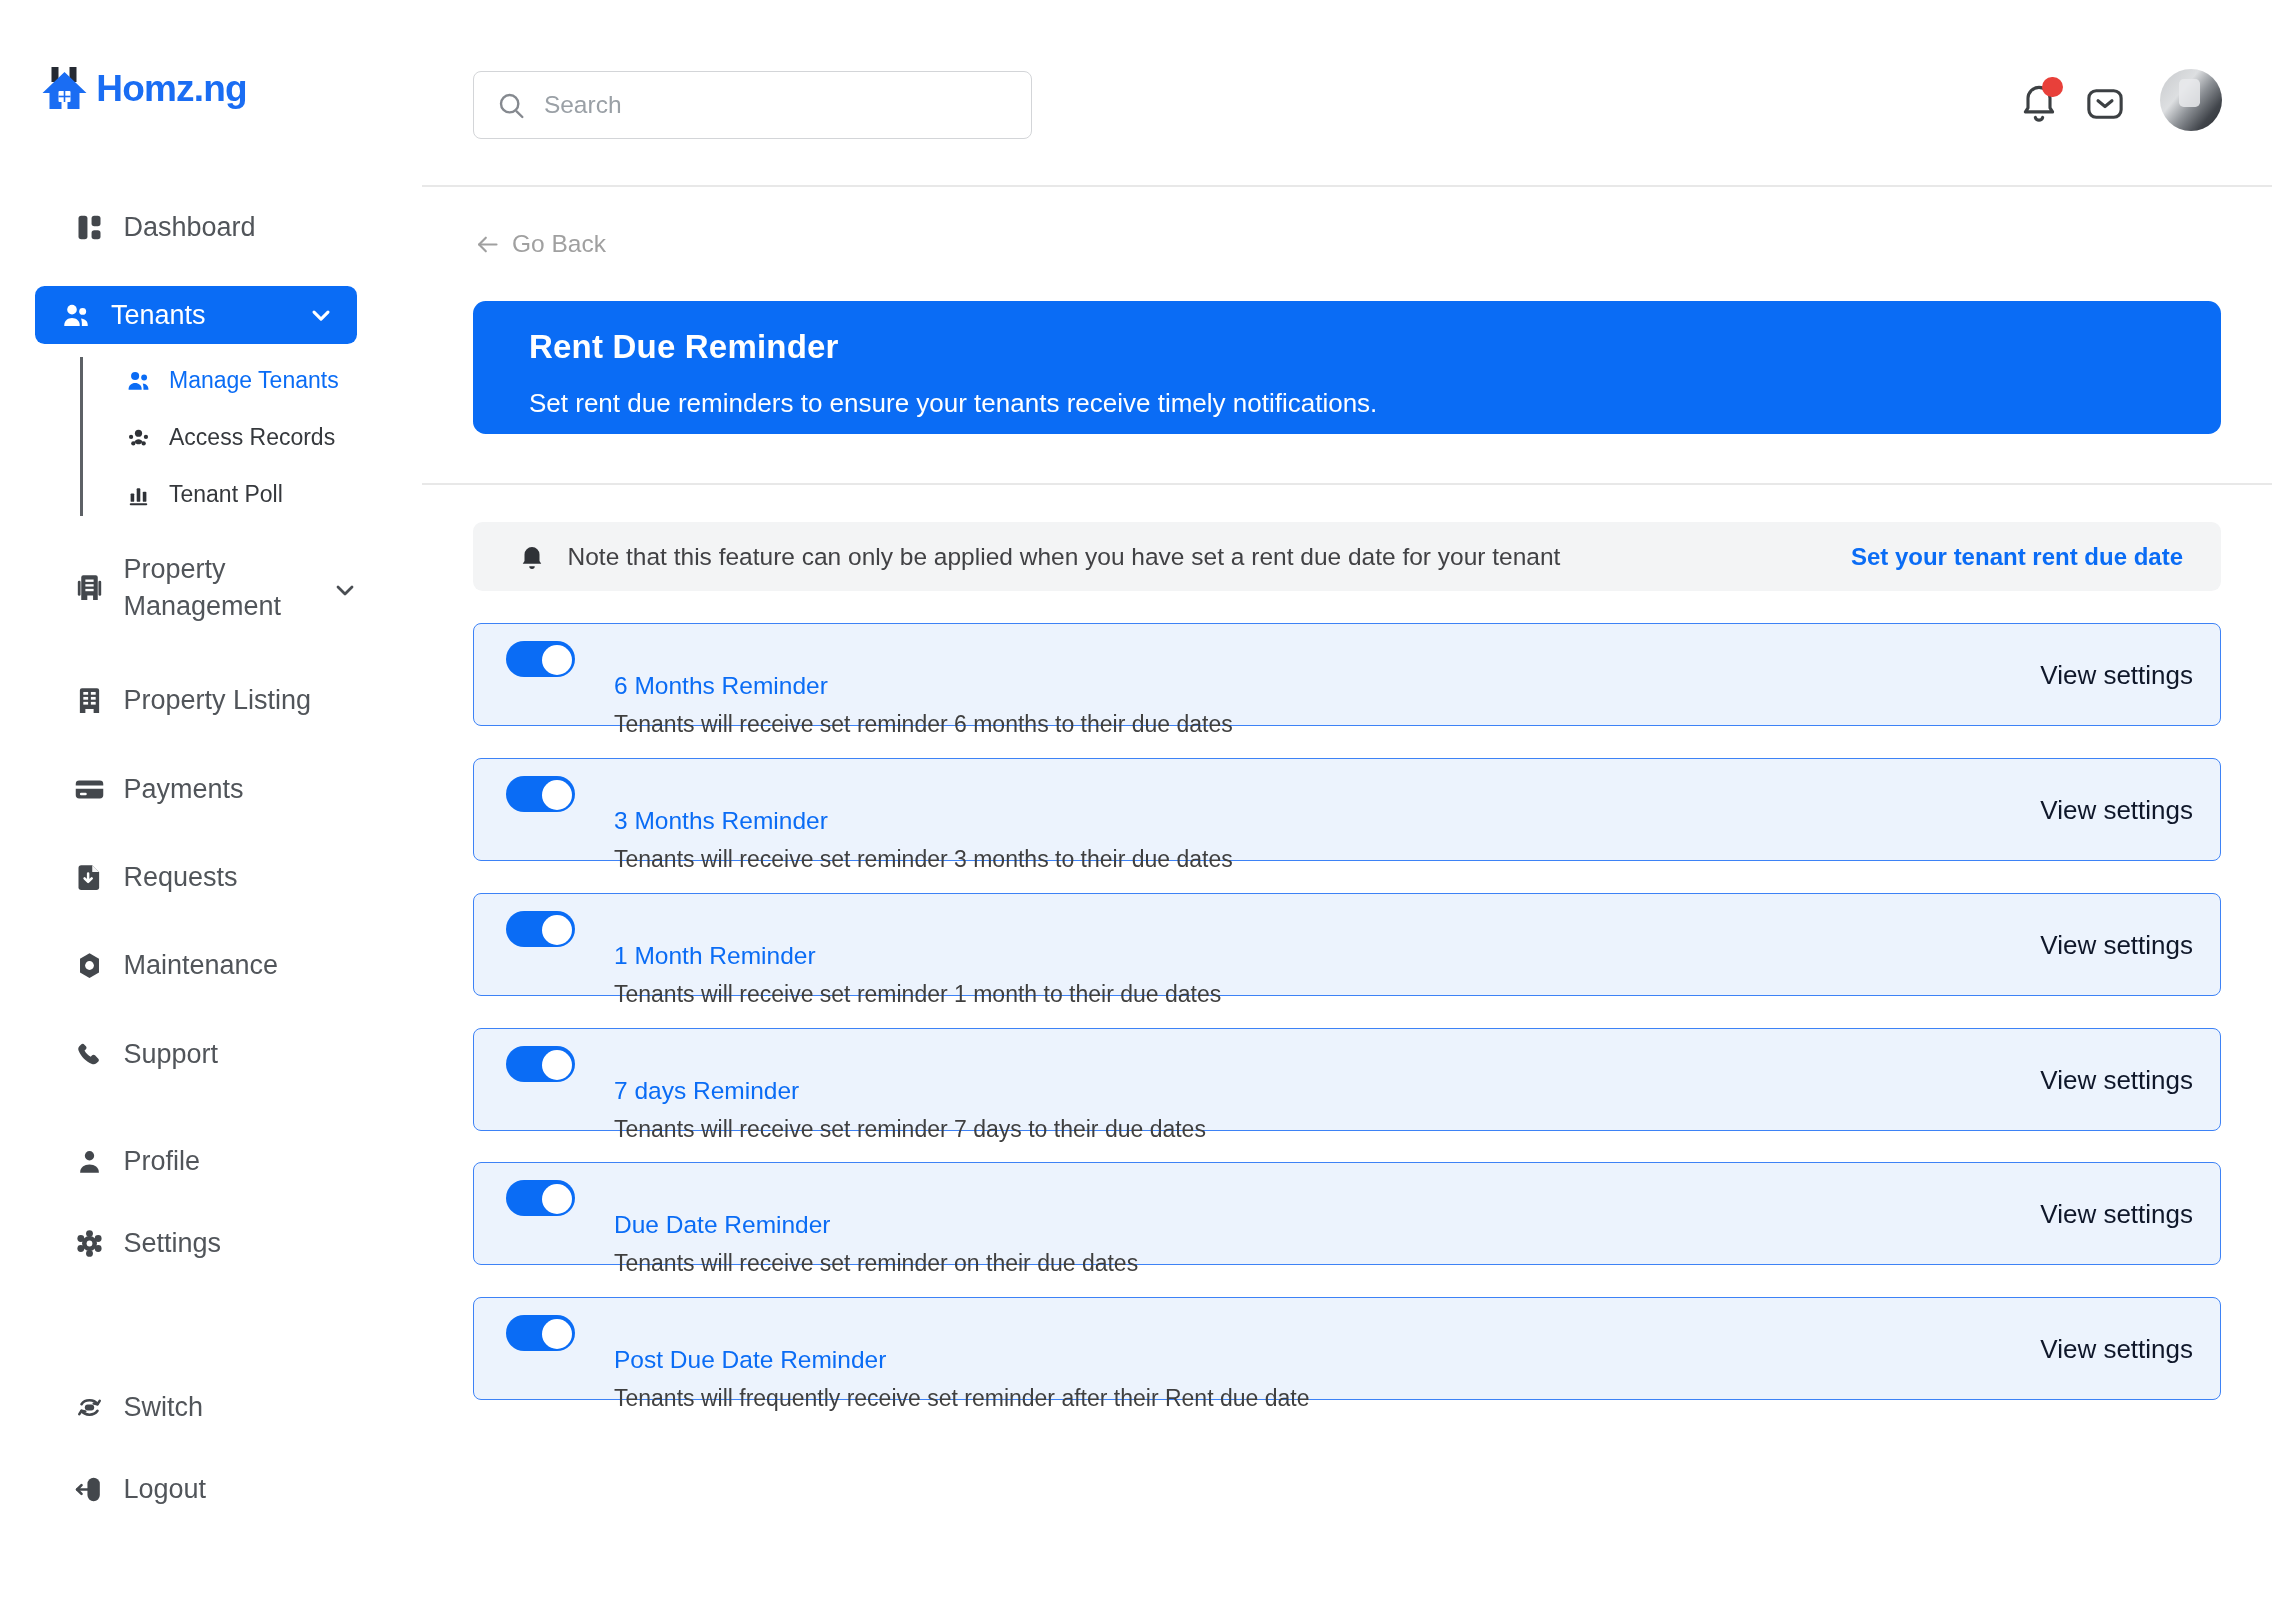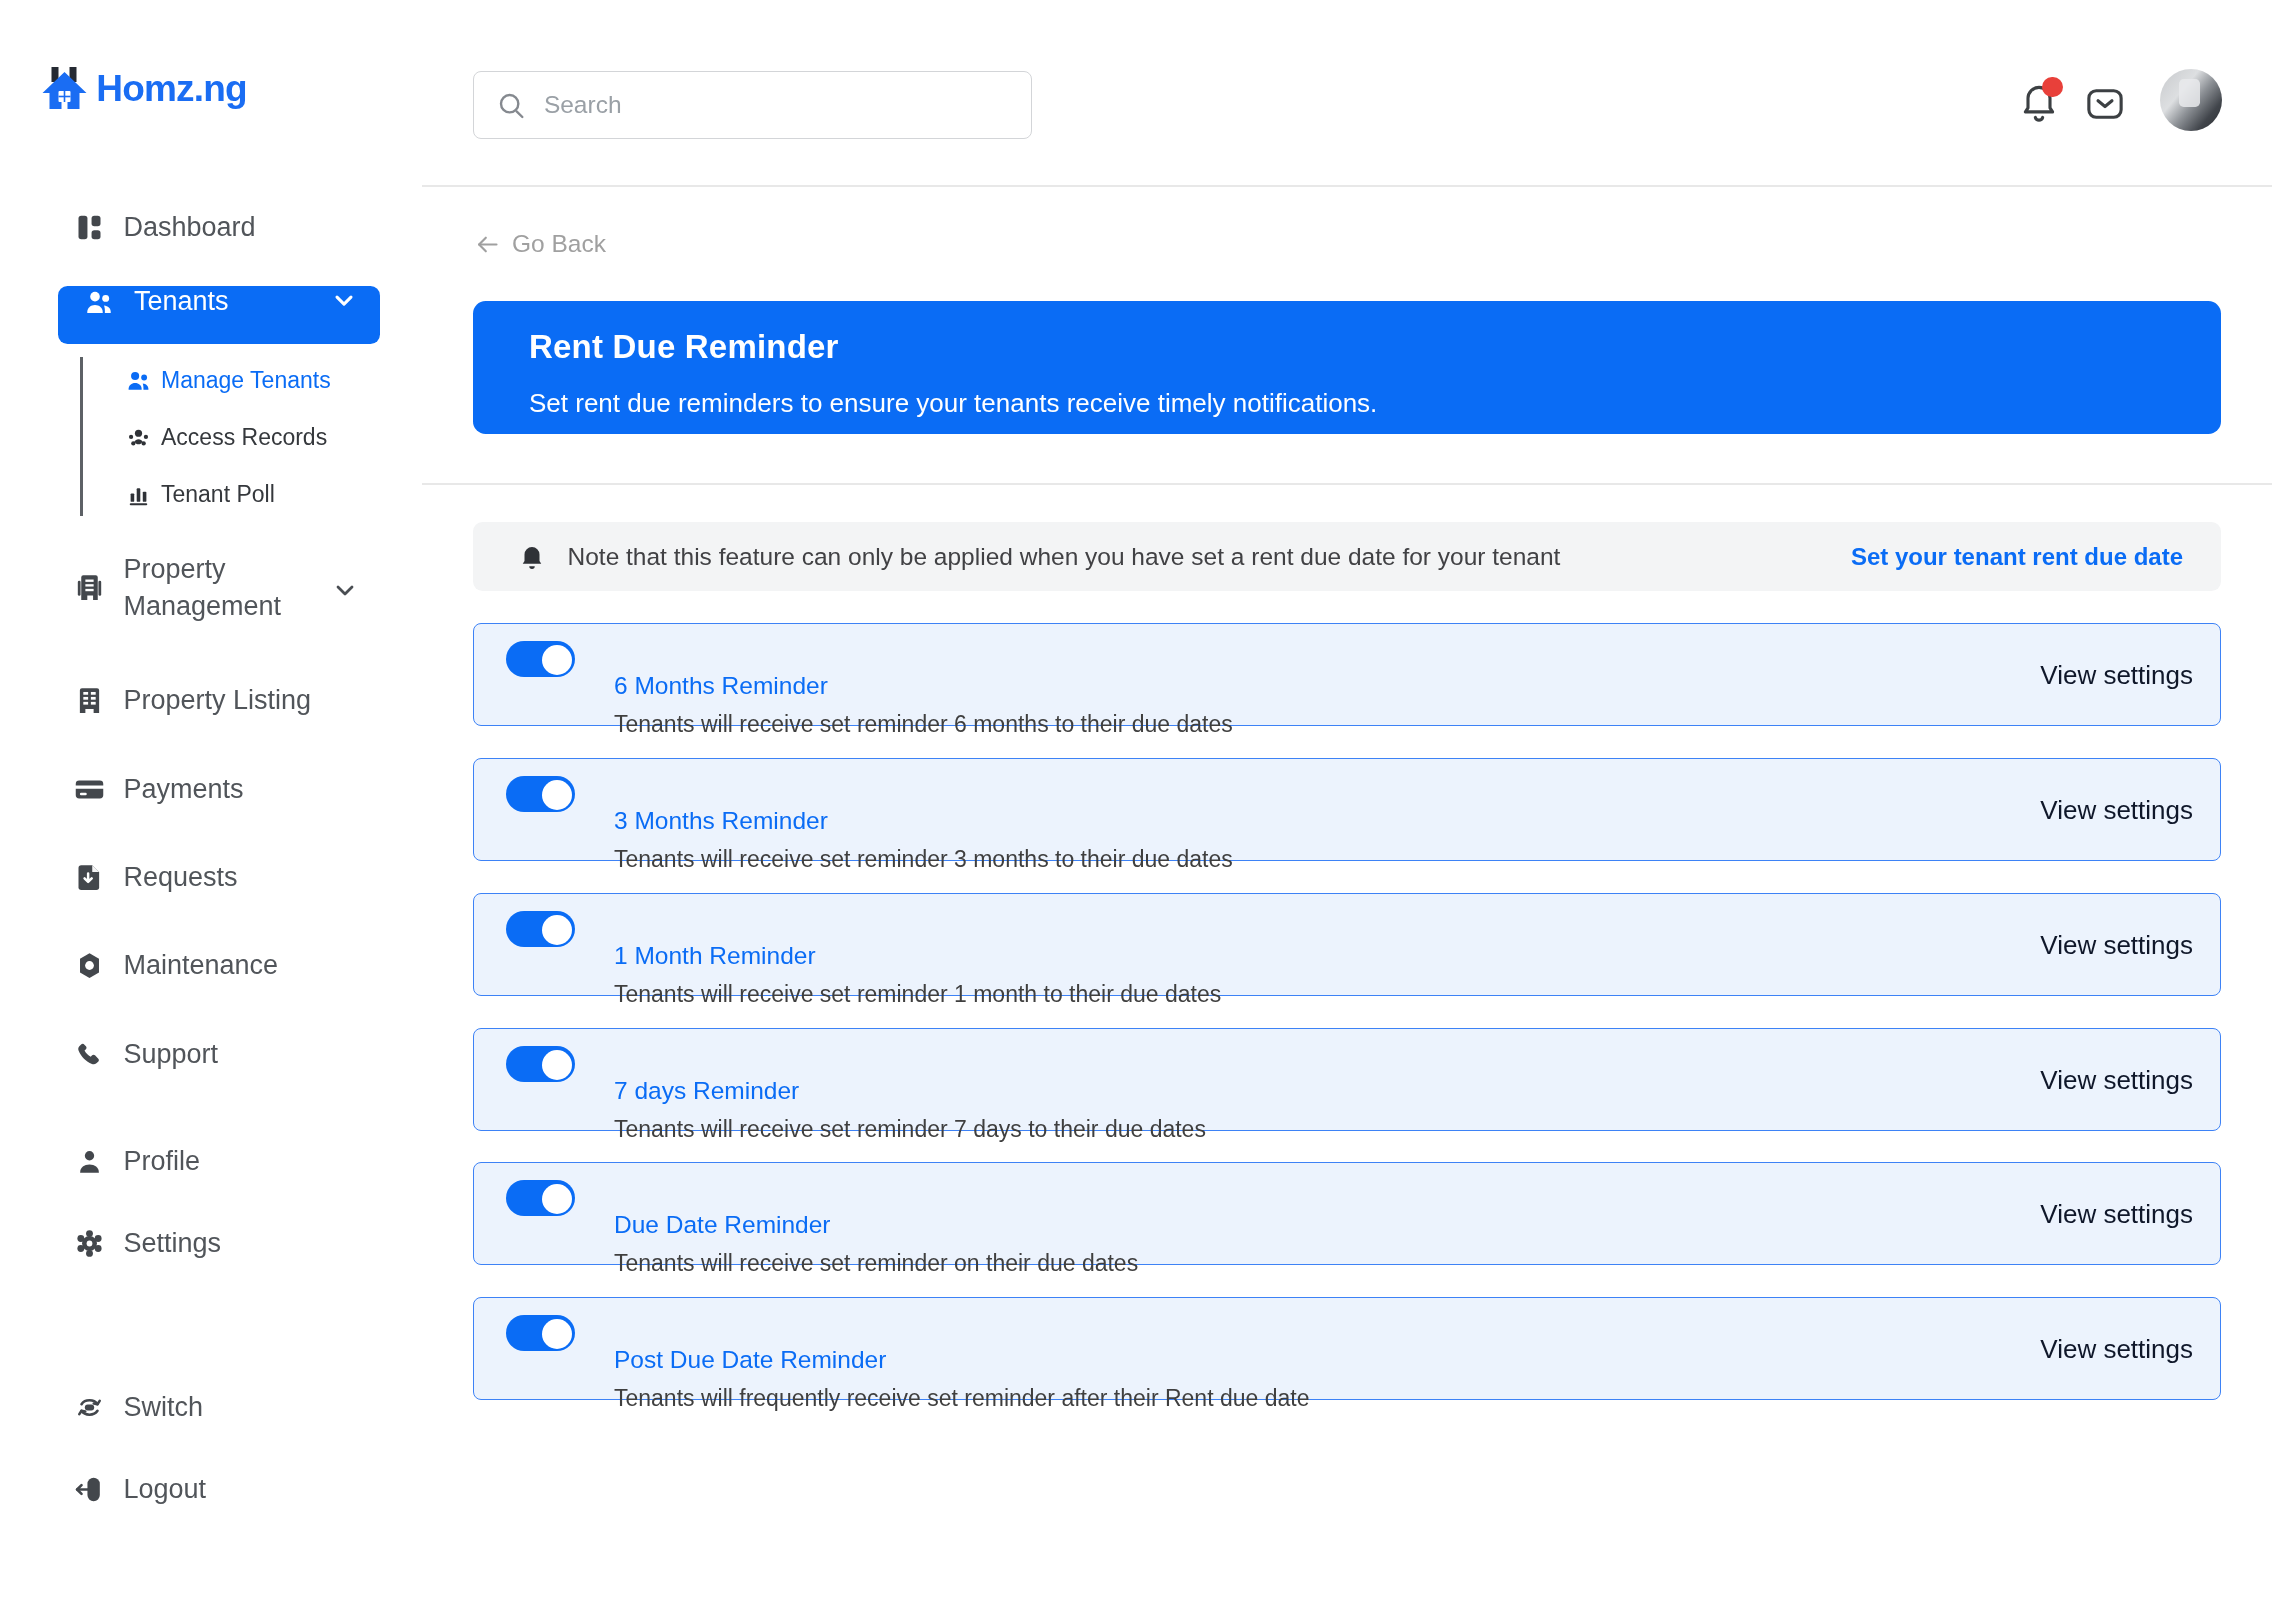--- a/index.html
+++ b/index.html
@@ -26,32 +26,32 @@
   .divider { position:absolute; left:422px; width:1850px; height:1.6px; background:#e8e8e8; }
 
   
   .logo { position:absolute; left:41px; top:66px; display:flex; align-items:center; cursor:pointer; }
   .logo svg { width:49px; height:46px; }
   .logo-text { font-size:37px; font-weight:700; color:#1a6df3; margin-left:6.3px; letter-spacing:-0.8px; }
   .nav-item { position:absolute; left:0; width:422px; height:57px; display:flex; align-items:center; cursor:pointer; }
   .nav-item .nicon { width:33px; height:33px; margin-left:73px; color:#43474c; flex:0 0 auto; }
   .nav-item .nicon svg { width:33px; height:33px; }
   .nav-item .nlabel { font-size:27px; color:#51555a; margin-left:17.4px; max-width:197px; line-height:1.35; }
-  .tenants-btn { position:absolute; left:58px; top:286px; width:322px; height:58px; background:#0a6cf5;
-    border-radius:9.5px; display:flex; cursor:pointer; }
+  .tenants-btn { position:absolute; left:35px; top:286px; width:322px; height:58px; background:#0a6cf5;
+    border-radius:9.5px; display:flex; align-items:center; cursor:pointer; }
   .tenants-btn .nicon { width:32px; height:32px; margin-left:25px; color:#fff; }
   .tenants-btn .nicon svg { width:32px; height:32px; }
   .tenants-btn .nlabel { font-size:27px; font-weight:500; color:#fff; margin-left:19px; }
   .tenants-btn .chev { margin-left:auto; margin-right:22px; width:28px; height:28px; color:#fff; }
   .tenants-btn .chev svg { width:28px; height:28px; }
   .subline { position:absolute; left:80px; top:357px; width:3.2px; height:159px; background:#5d6166; }
   .sub-item { position:absolute; left:0; width:422px; height:57px; display:flex; align-items:center; cursor:pointer; }
   .sub-item .nicon { width:27px; height:27px; margin-left:125px; color:#2f3237; }
   .sub-item .nicon svg { width:27px; height:27px; }
-  .sub-item .nlabel { font-size:23px; color:#35383c; margin-left:9px; }
+  .sub-item .nlabel { font-size:23px; color:#35383c; margin-left:17px; }
   .sub-item.active .nicon, .sub-item.active .nlabel { color:#0a6cf5; }
   .pm-chev { position:absolute; left:331px; top:576px; width:28px; height:28px; color:#4a4e53; cursor:pointer; }
   .pm-chev svg { width:28px; height:28px; }
 
   
   .goback { position:absolute; left:474px; top:230px; display:flex; align-items:center; color:#a0a0a0;
     font-size:24.5px; cursor:pointer; }
   .goback svg { width:27px; height:27px; margin-right:11px; }
   .banner { position:absolute; left:473px; top:301px; width:1748px; height:133px; background:#0a6cf5;
     border-radius:12.6px; color:#fff; padding:27px 0 0 56px; }

